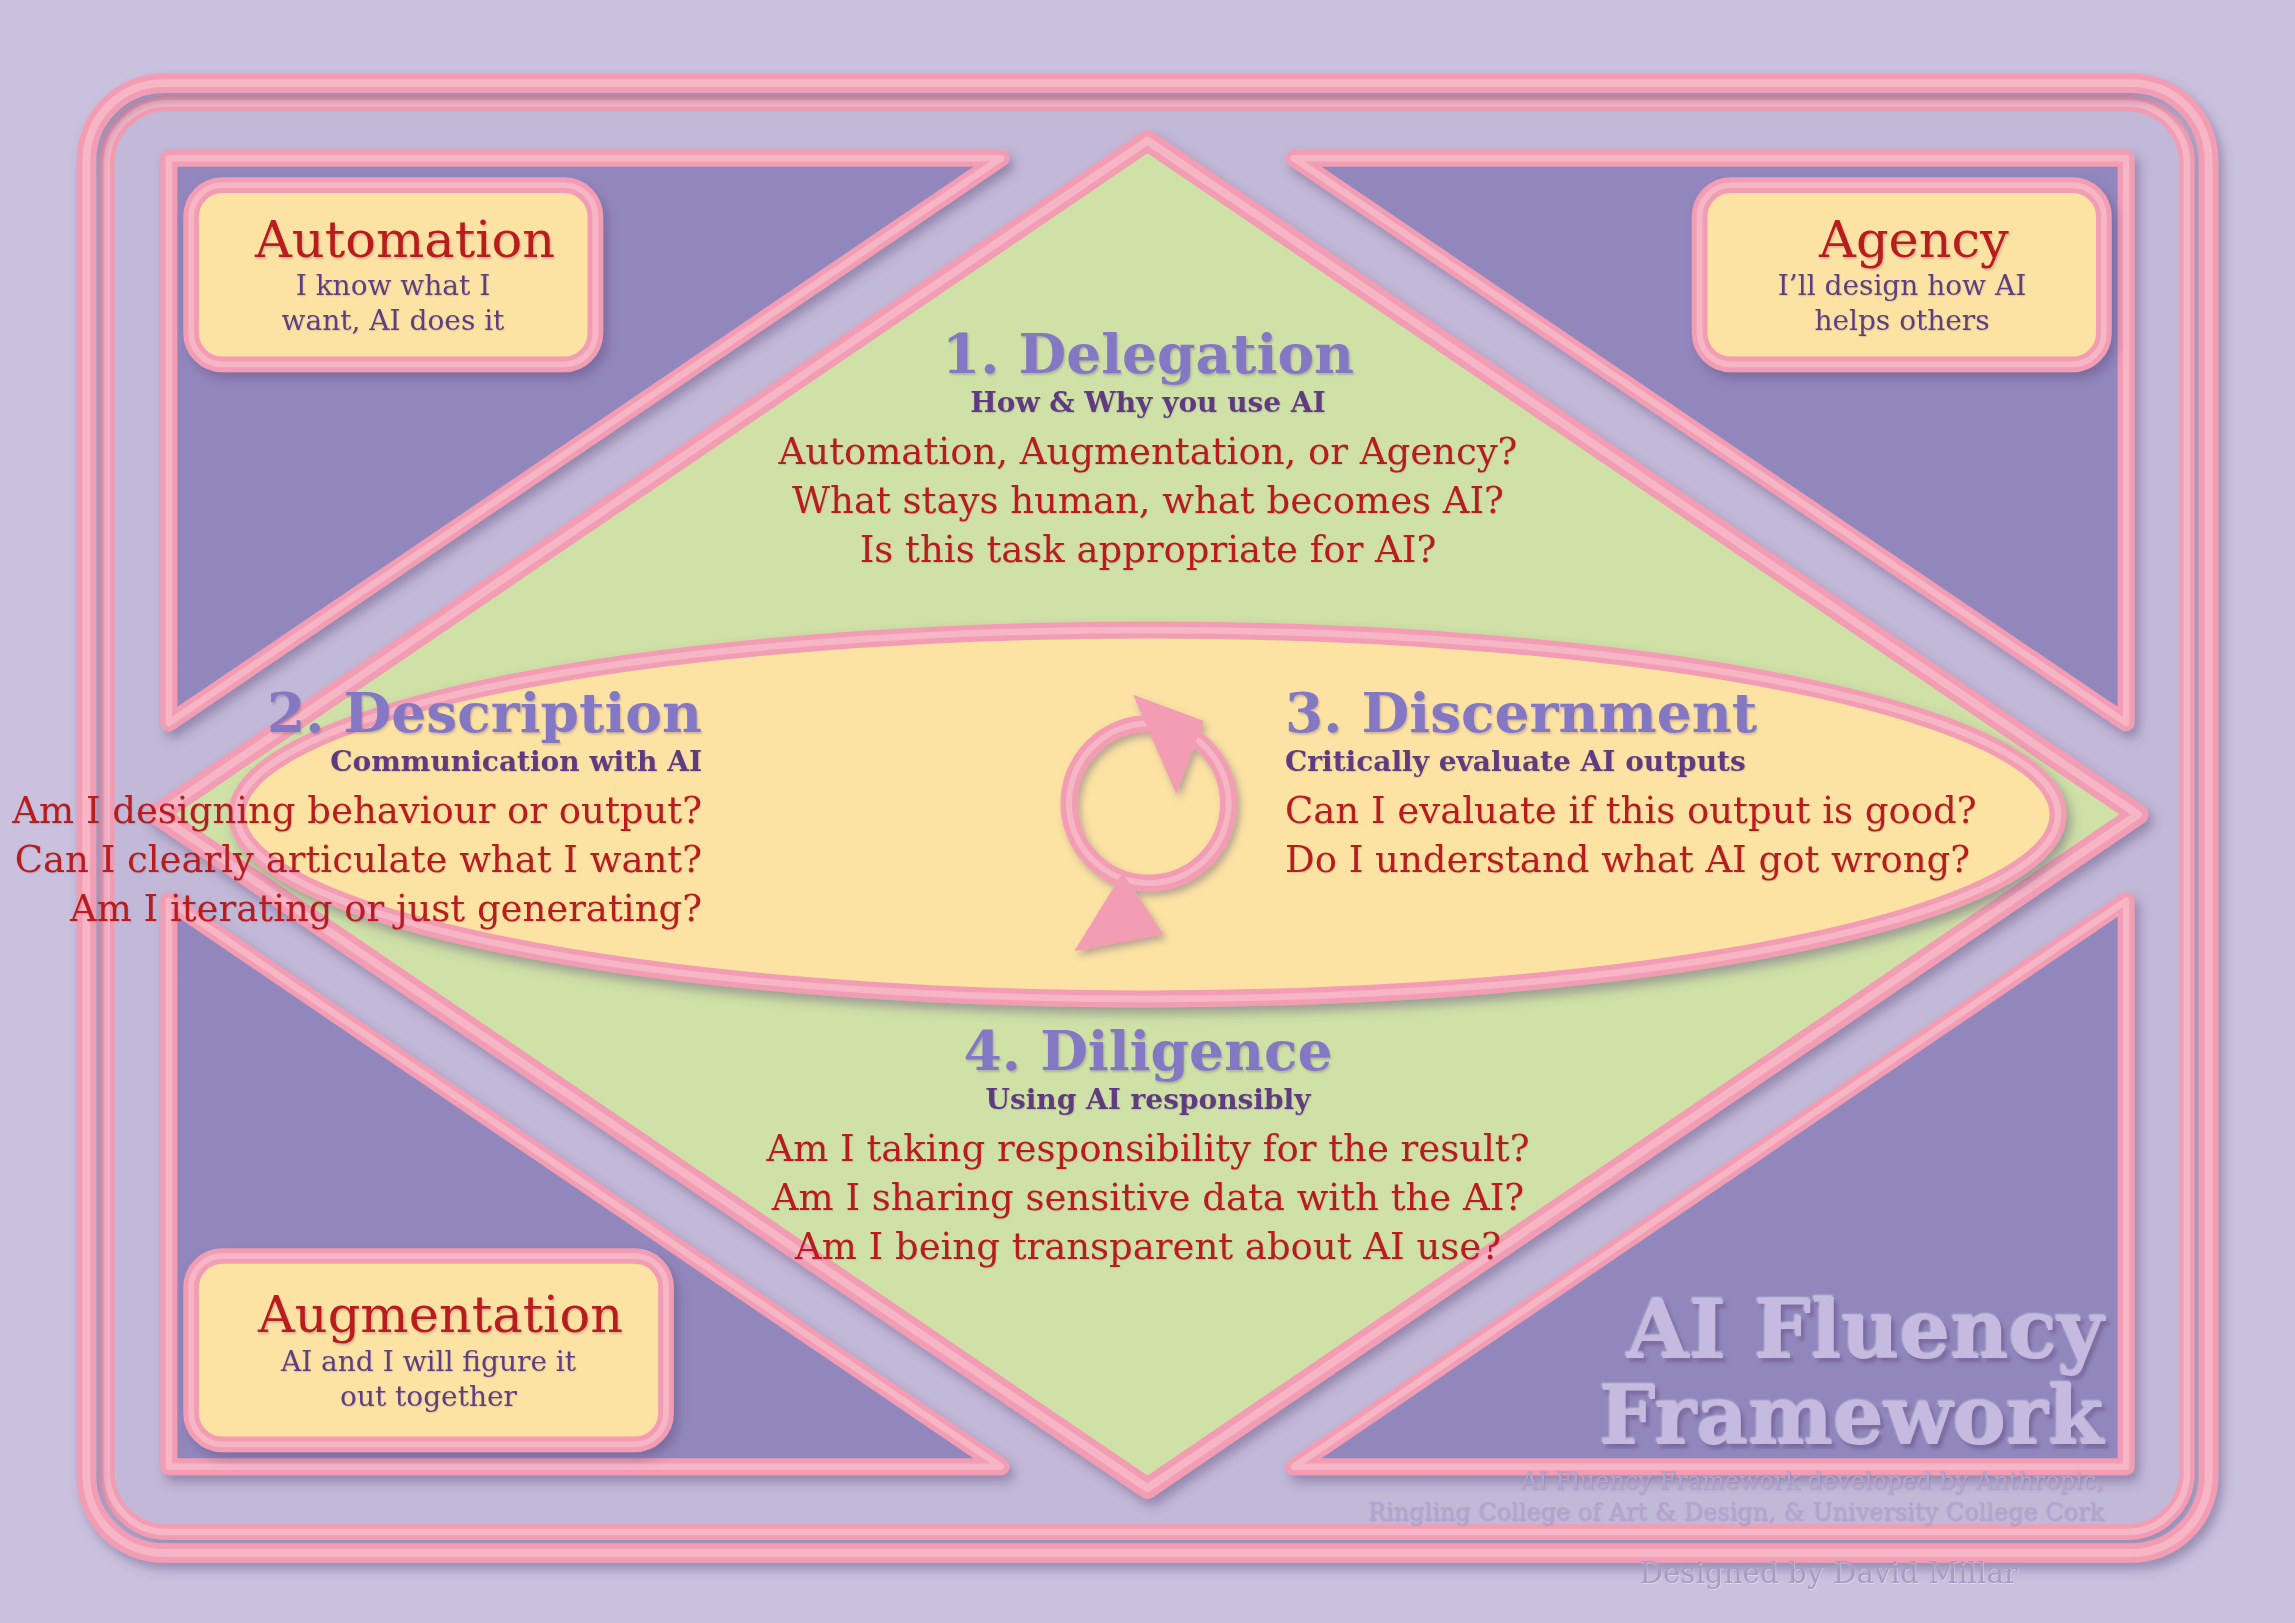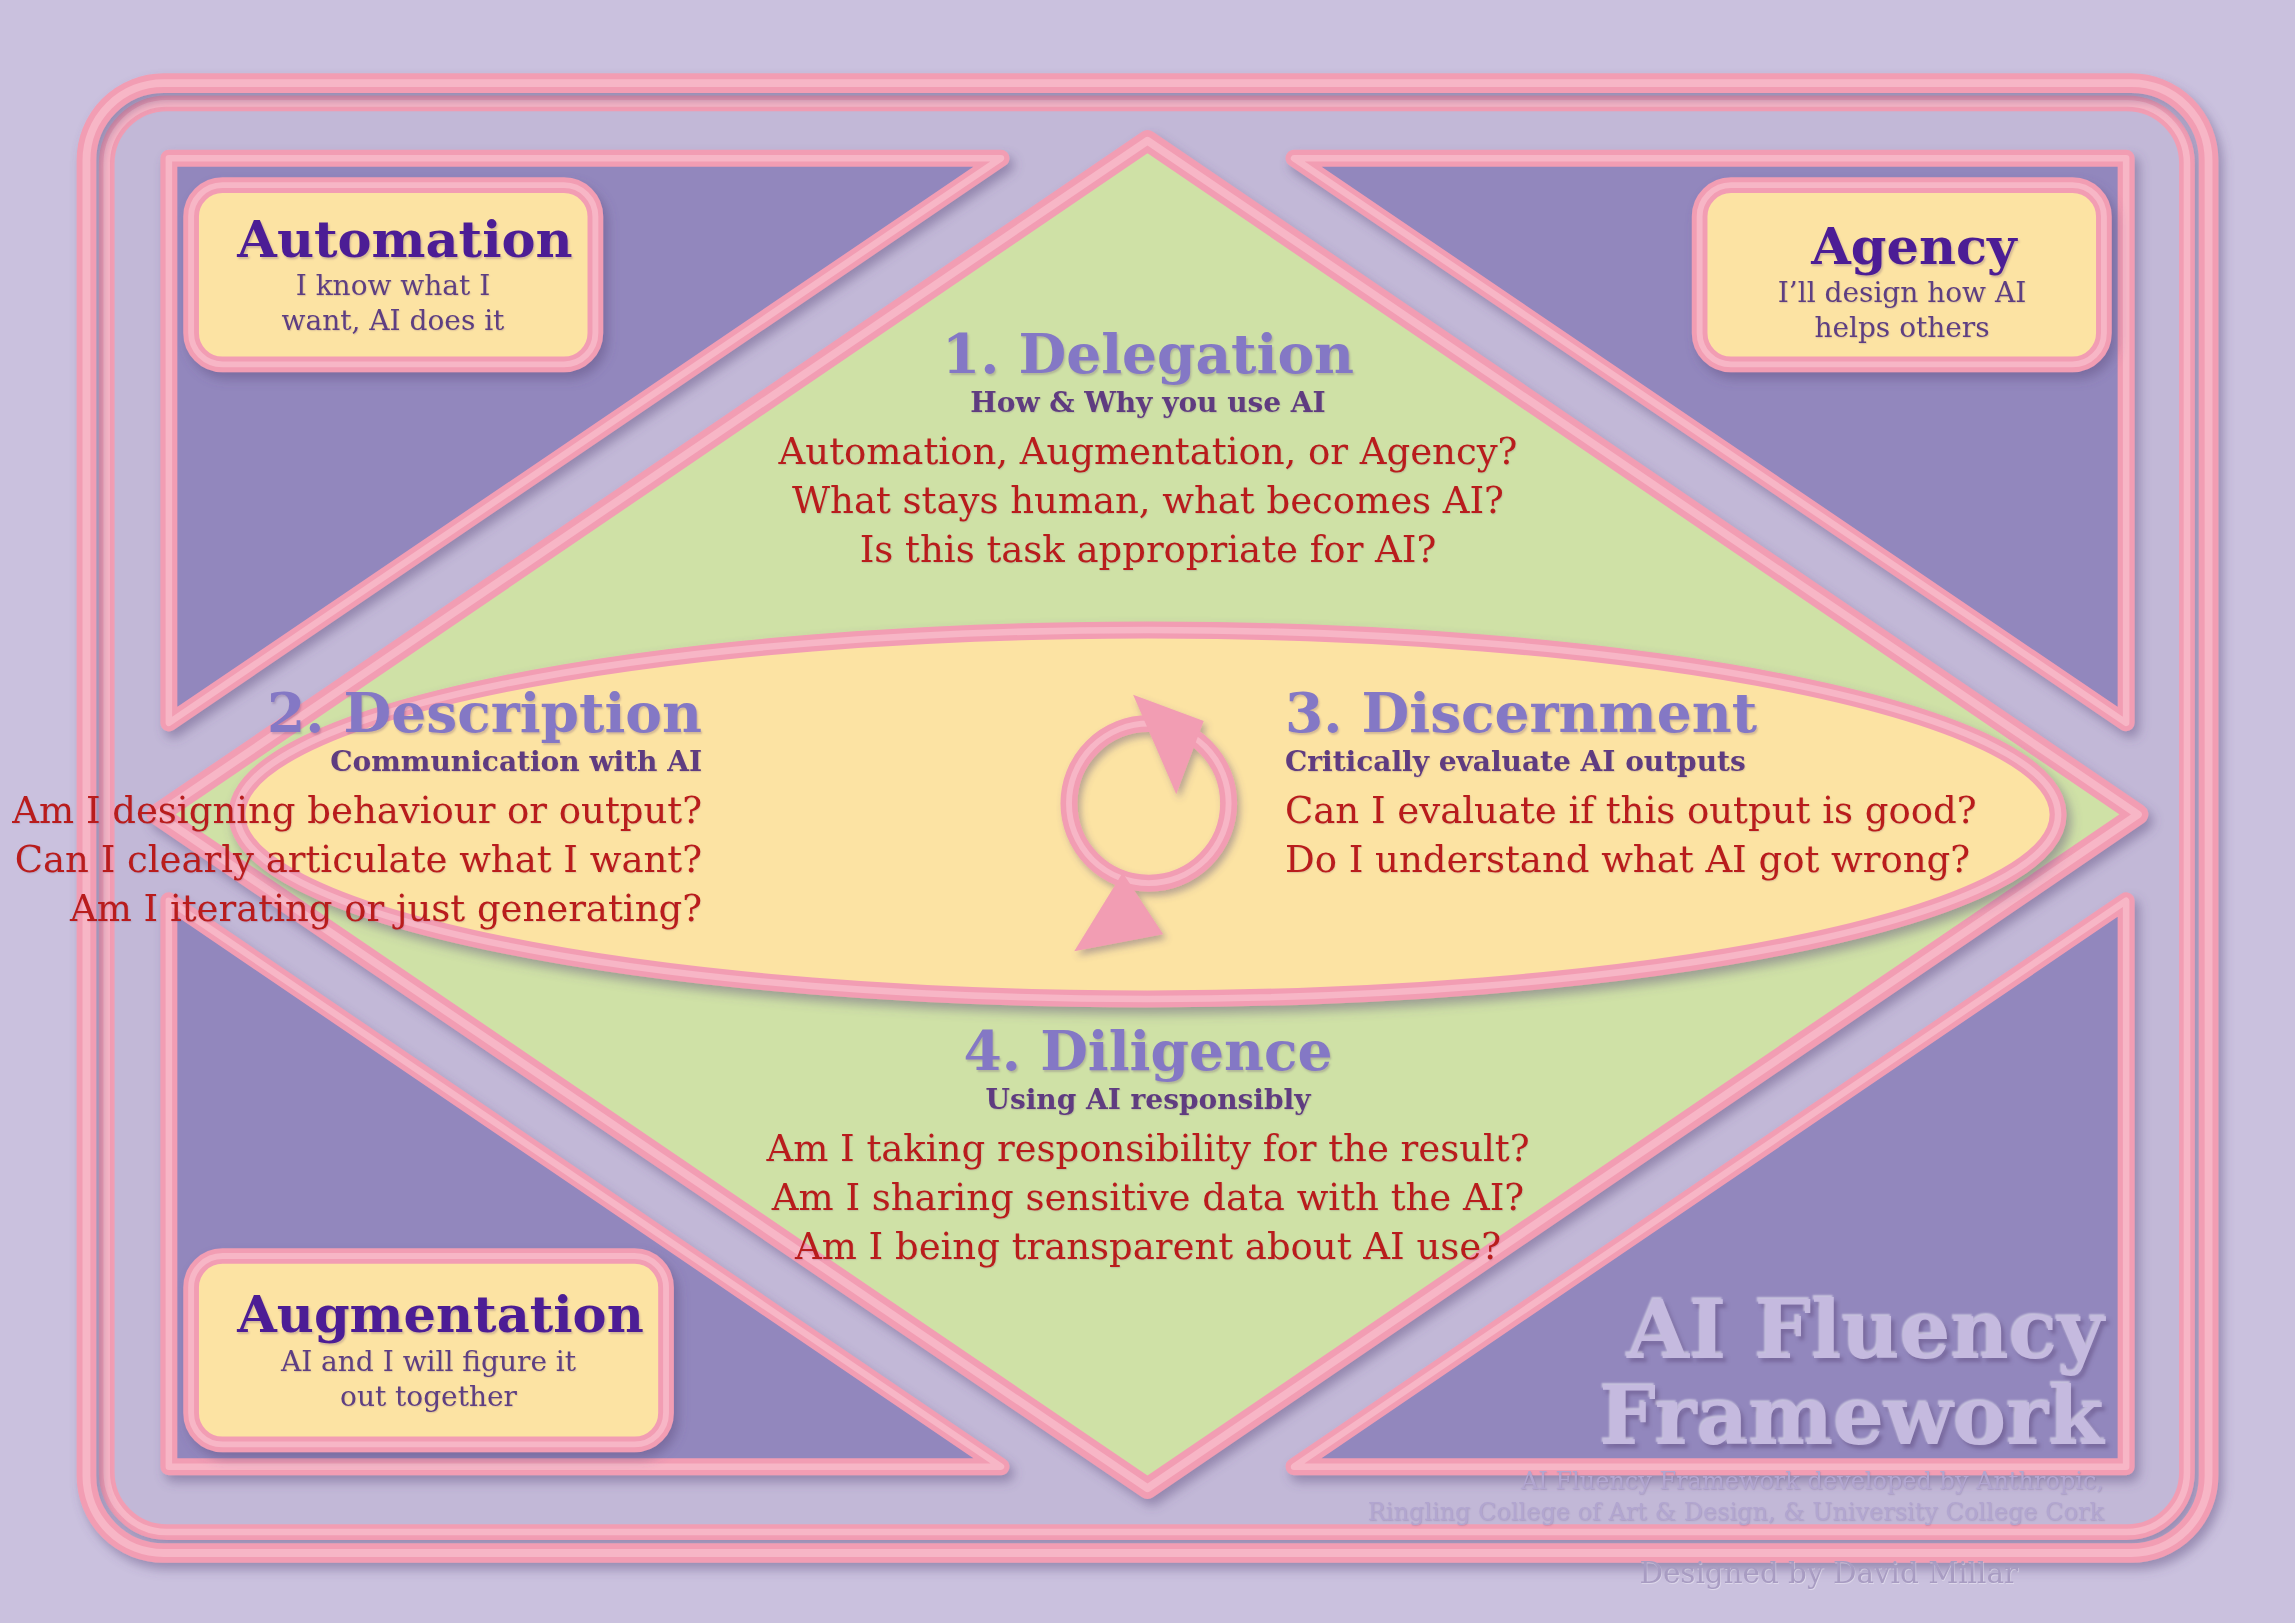--- a/index.html
+++ b/index.html
@@ -16,21 +16,21 @@
   .sec-q{margin-top:6.5px;}
   .sec-q span{display:block;font-size:37px;color:#b91c1c;line-height:1.32;
               text-shadow:0.7px 1.3px 1.3px rgba(90,60,110,0.18);}
 
   .sec-center{text-align:center;}
   .sec-right{text-align:right;}
   .sec-left{text-align:left;}
 
   .badge-text{position:absolute;display:flex;flex-direction:column;align-items:center;
               justify-content:center;text-align:center;}
-  .badge-title{font-size:51px;font-weight:700;color:#4c1d95;line-height:1.12;
+  .badge-title{font-size:51px;font-weight:400;color:#b91c1c;line-height:1.12;
                text-shadow:1.3px 2px 2px rgba(90,60,110,0.25);margin-left:24px;}
   .badge-sub span{display:block;font-size:28px;color:#5e3f82;line-height:1.25;
                   text-shadow:0.7px 1.3px 1.3px rgba(90,60,110,0.2);}
 
   .main-title{position:absolute;right:191px;top:1288px;text-align:right;}
   .main-title .big{display:block;font-size:80px;font-weight:700;color:#c5badf;line-height:1.07;
       text-shadow:-1.3px -2px 2px rgba(255,255,255,0.5), 3.3px 3.9px 3.9px rgba(98,78,130,0.5);}
   .main-title .credit{display:block;font-size:24px;color:#b2a6d0;line-height:1.3;
       text-shadow:0.7px 1.3px 1.3px rgba(98,78,130,0.25);}
   .main-title .credit-wrap{margin-top:6.5px;}
@@ -98,21 +98,21 @@
   </svg>
 
   <div class="badge-text" style="left:191px;top:185px;width:404px;height:179px;">
     <div class="badge-title">Automation</div>
     <div class="badge-sub">
       <span>I know what I</span>
       <span>want, AI does it</span>
     </div>
   </div>
 
-  <div class="badge-text" style="left:1700px;top:192px;width:404px;height:179px;align-items:center;">
+  <div class="badge-text" style="left:1700px;top:185px;width:404px;height:179px;align-items:center;">
     <div class="badge-title">Agency</div>
     <div class="badge-sub">
       <span>I’ll design how AI</span>
       <span>helps others</span>
     </div>
   </div>
 
   <div class="badge-text" style="left:191px;top:1256px;width:475px;height:188px;">
     <div class="badge-title">Augmentation</div>
     <div class="badge-sub">

